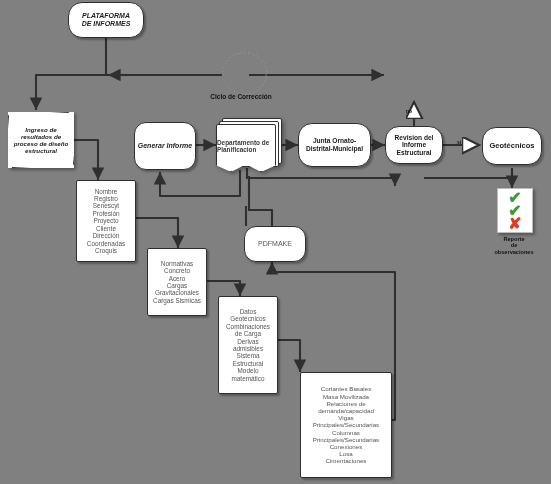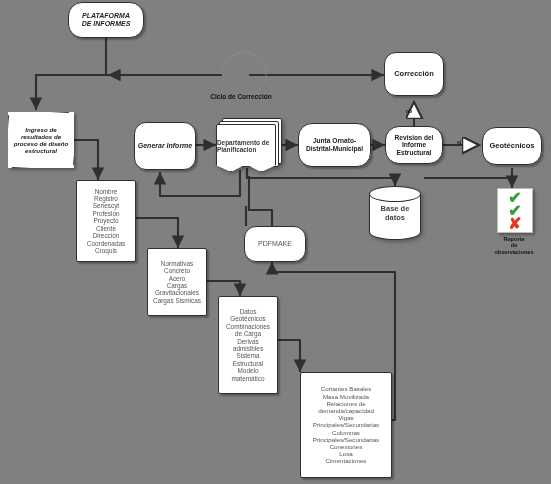--- a/index.html
+++ b/index.html
@@ -177,23 +177,20 @@
     <span class="txt ital">PLATAFORMA
 DE INFORMES</span>
   </div>
 
   <svg class="cyclering" style="left:216px;top:48px;width:58px;height:52px;">
     <ellipse cx="29" cy="25" rx="22" ry="21" fill="none" stroke="#9a9a9a" stroke-width="1" stroke-dasharray="1 3"></ellipse>
     <path d="M10,14 A22,21 0 1 1 29,47" fill="none" stroke="#8f8f8f" stroke-width="1" stroke-dasharray="2 3"></path>
   </svg>
   <div class="caption" style="left:195px;top:93px;width:92px;font-size:6.5px;">Ciclo de Corrección</div>
 
-  <div class="node rounded" style="left:384px;top:52px;width:60px;height:44px;font-size:7.5px;">
-    <span class="txt strong">Corrección</span>
-  </div>
   <div class="arrowlabel" style="left:406px;top:108px;font-size:5px;">no</div>
 
   <div class="doc" style="left:8px;top:112px;width:66px;height:56px;">
     <div class="inner" style="clip-path:polygon(0 6%,92% 0,100% 94%,6% 100%);border-radius:3px;">
       <span class="txt ital" style="font-size:6.2px;padding:0 3px;">Ingreso  de
 resultados de
 proceso  de
 diseño
 estructural</span>
     </div>
@@ -225,27 +222,20 @@
     <span class="txt strong">Revision del
 Informe
 Estructural</span>
   </div>
   <div class="arrowlabel" style="left:457px;top:139px;font-size:5px;">si</div>
 
   <div class="node pill" style="left:482px;top:127px;width:60px;height:38px;font-size:7.5px;">
     <span class="txt strong">Geotécnicos</span>
   </div>
 
-  <div class="db" style="left:369px;top:186px;width:52px;height:54px;filter:drop-shadow(2px 2px 2px rgba(0,0,0,.3));">
-    <div class="body"></div>
-    <div class="bot"></div>
-    <div class="top"></div>
-    <div class="lbl">Base de
-datos</div>
-  </div>
 
   <div class="checkdoc" style="left:497px;top:188px;width:34px;height:43px;">
     <span class="ck g">✔</span>
     <span class="ck g">✔</span>
     <span class="ck r">✘</span>
   </div>
   <div class="caption" style="left:483px;top:236px;width:62px;font-size:5.6px;">Reporte
 de
 observaciones</div>
 

